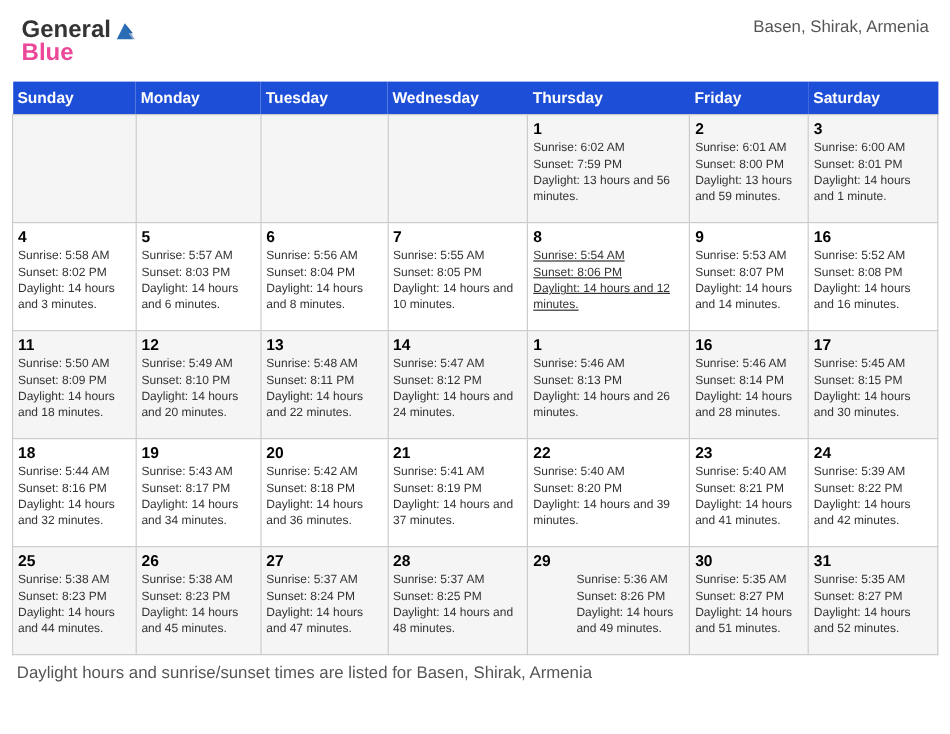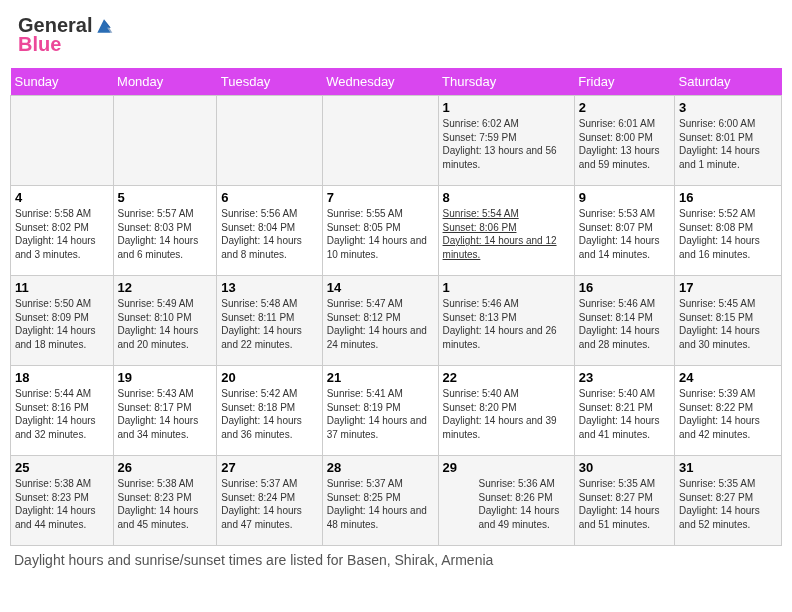--- a/index.html
+++ b/index.html
@@ -47,26 +47,26 @@
     .subtitle {
       font-size: 14px;
       color: #555;
     }
     table {
       width: 100%;
       border-collapse: collapse;
       font-size: 11px;
     }
     thead tr th {
-      background-color: #d946ef;
+      background-color: #1d4ed8;
       color: #fff;
       padding: 6px 4px;
       text-align: left;
       font-size: 13px;
-      font-weight: normal;
+      font-weight: bold;
     }
     tbody tr td {
       border: 1px solid #ccc;
       padding: 4px;
       vertical-align: top;
       min-height: 80px;
       height: 90px;
     }
     tbody tr:nth-child(odd) td {
       background-color: #f5f5f5;
@@ -106,20 +106,21 @@
         <span class="logo-text-general">General</span>
         <svg class="logo-icon" viewBox="0 0 24 24" xmlns="http://www.w3.org/2000/svg">
           <polygon points="4,20 12,4 20,14 16,14 20,20" fill="#2a6db5"></polygon>
           <polygon points="12,4 20,14 16,14 20,20 22,20" fill="#1a4d8f" opacity="0.5"></polygon>
         </svg>
       </div>
       <span class="logo-text-blue" style="margin-top:-4px;">Blue</span>
     </div>
   </div>
   <div class="title-block">
+    <div class="subtitle">Basen, Shirak, Armenia</div>
   </div>
 </div>
 
 <table>
   <thead>
     <tr>
     <th>Sunday</th>
         <th>Monday</th>
         <th>Tuesday</th>
         <th>Wednesday</th>

